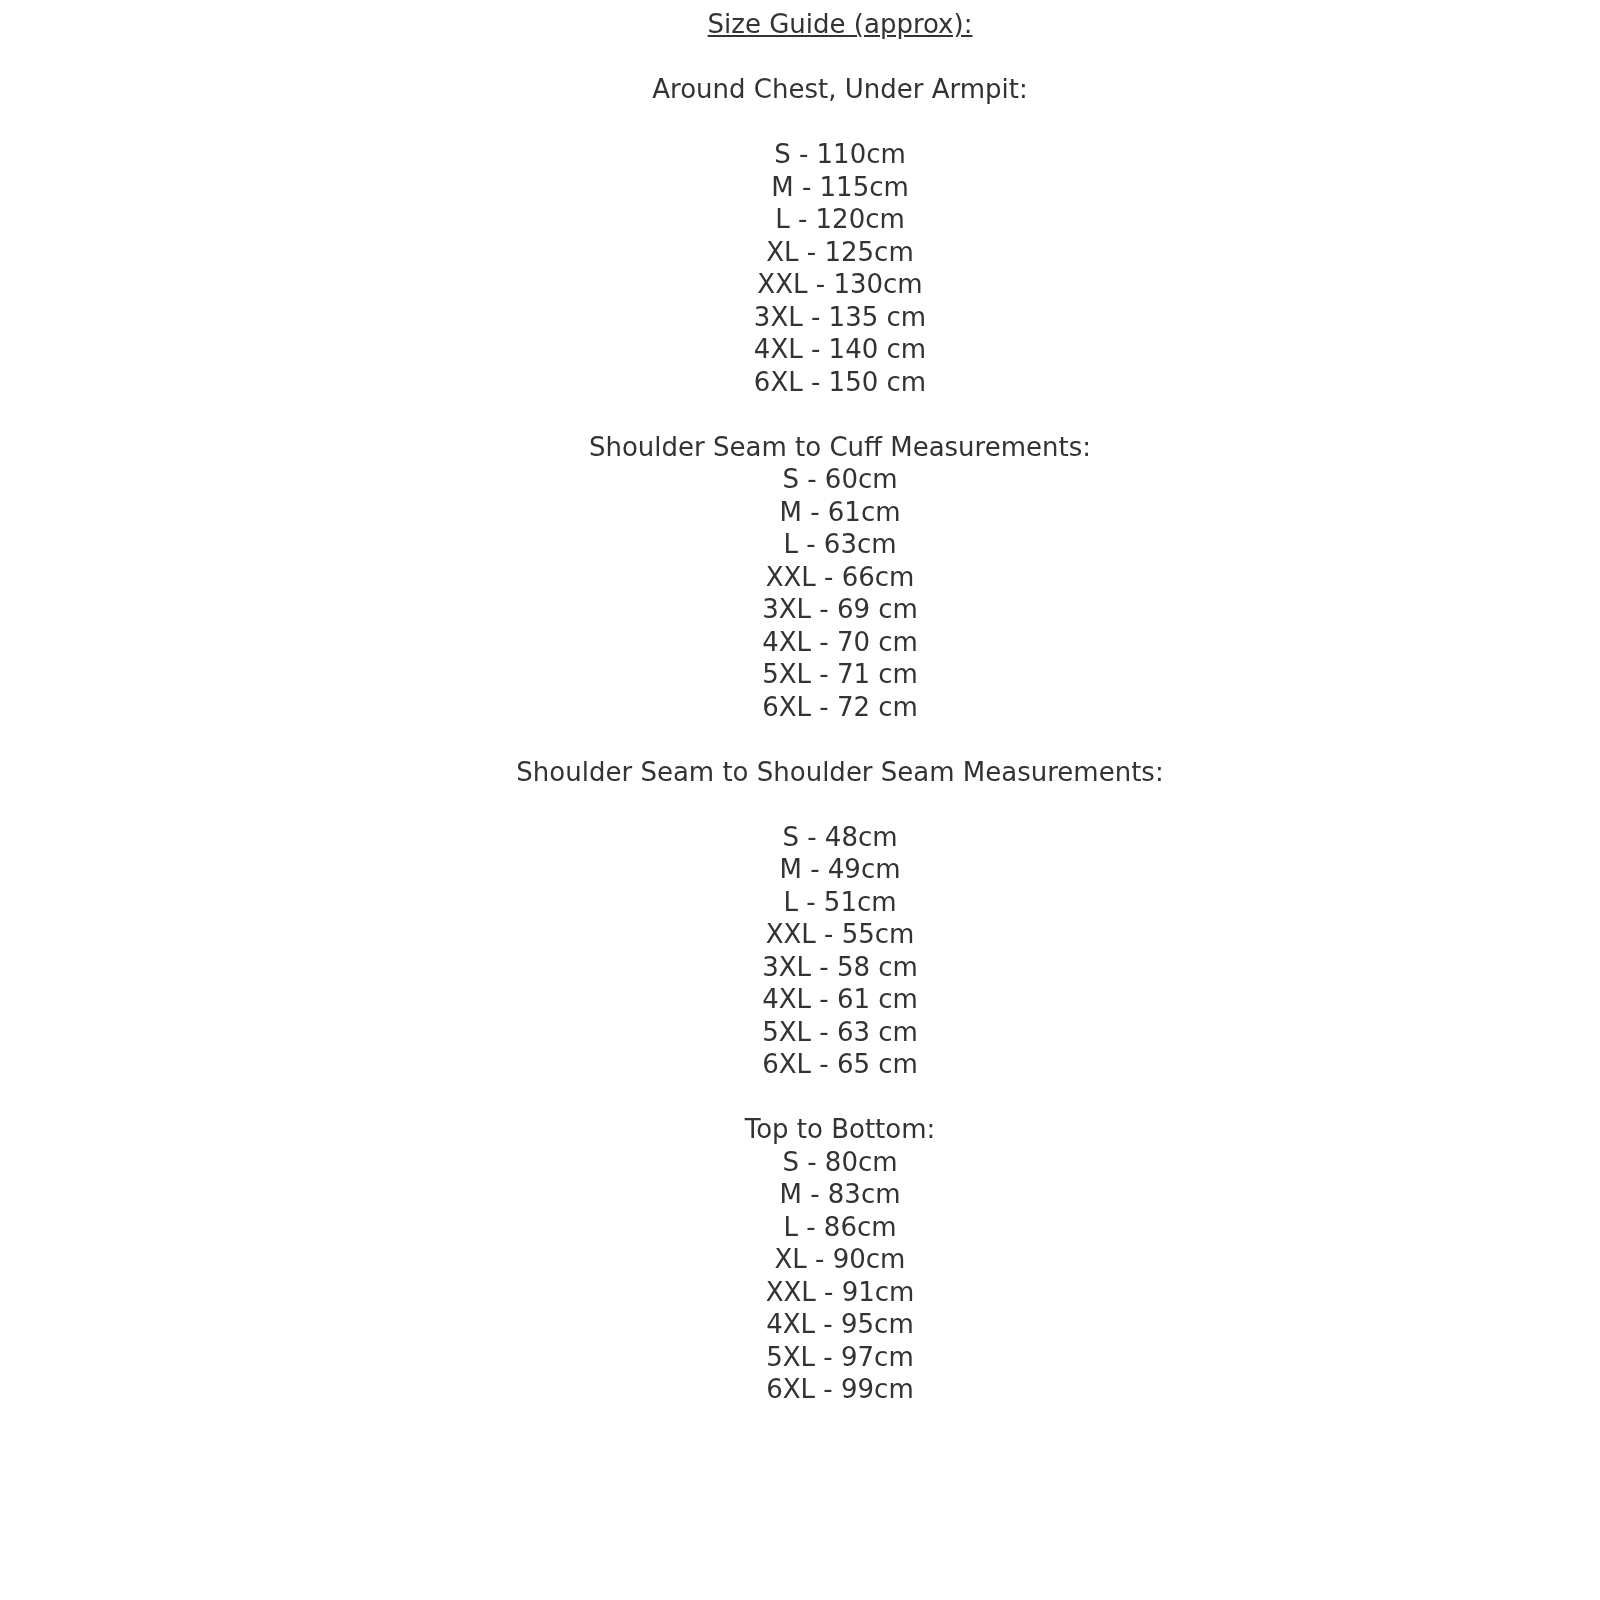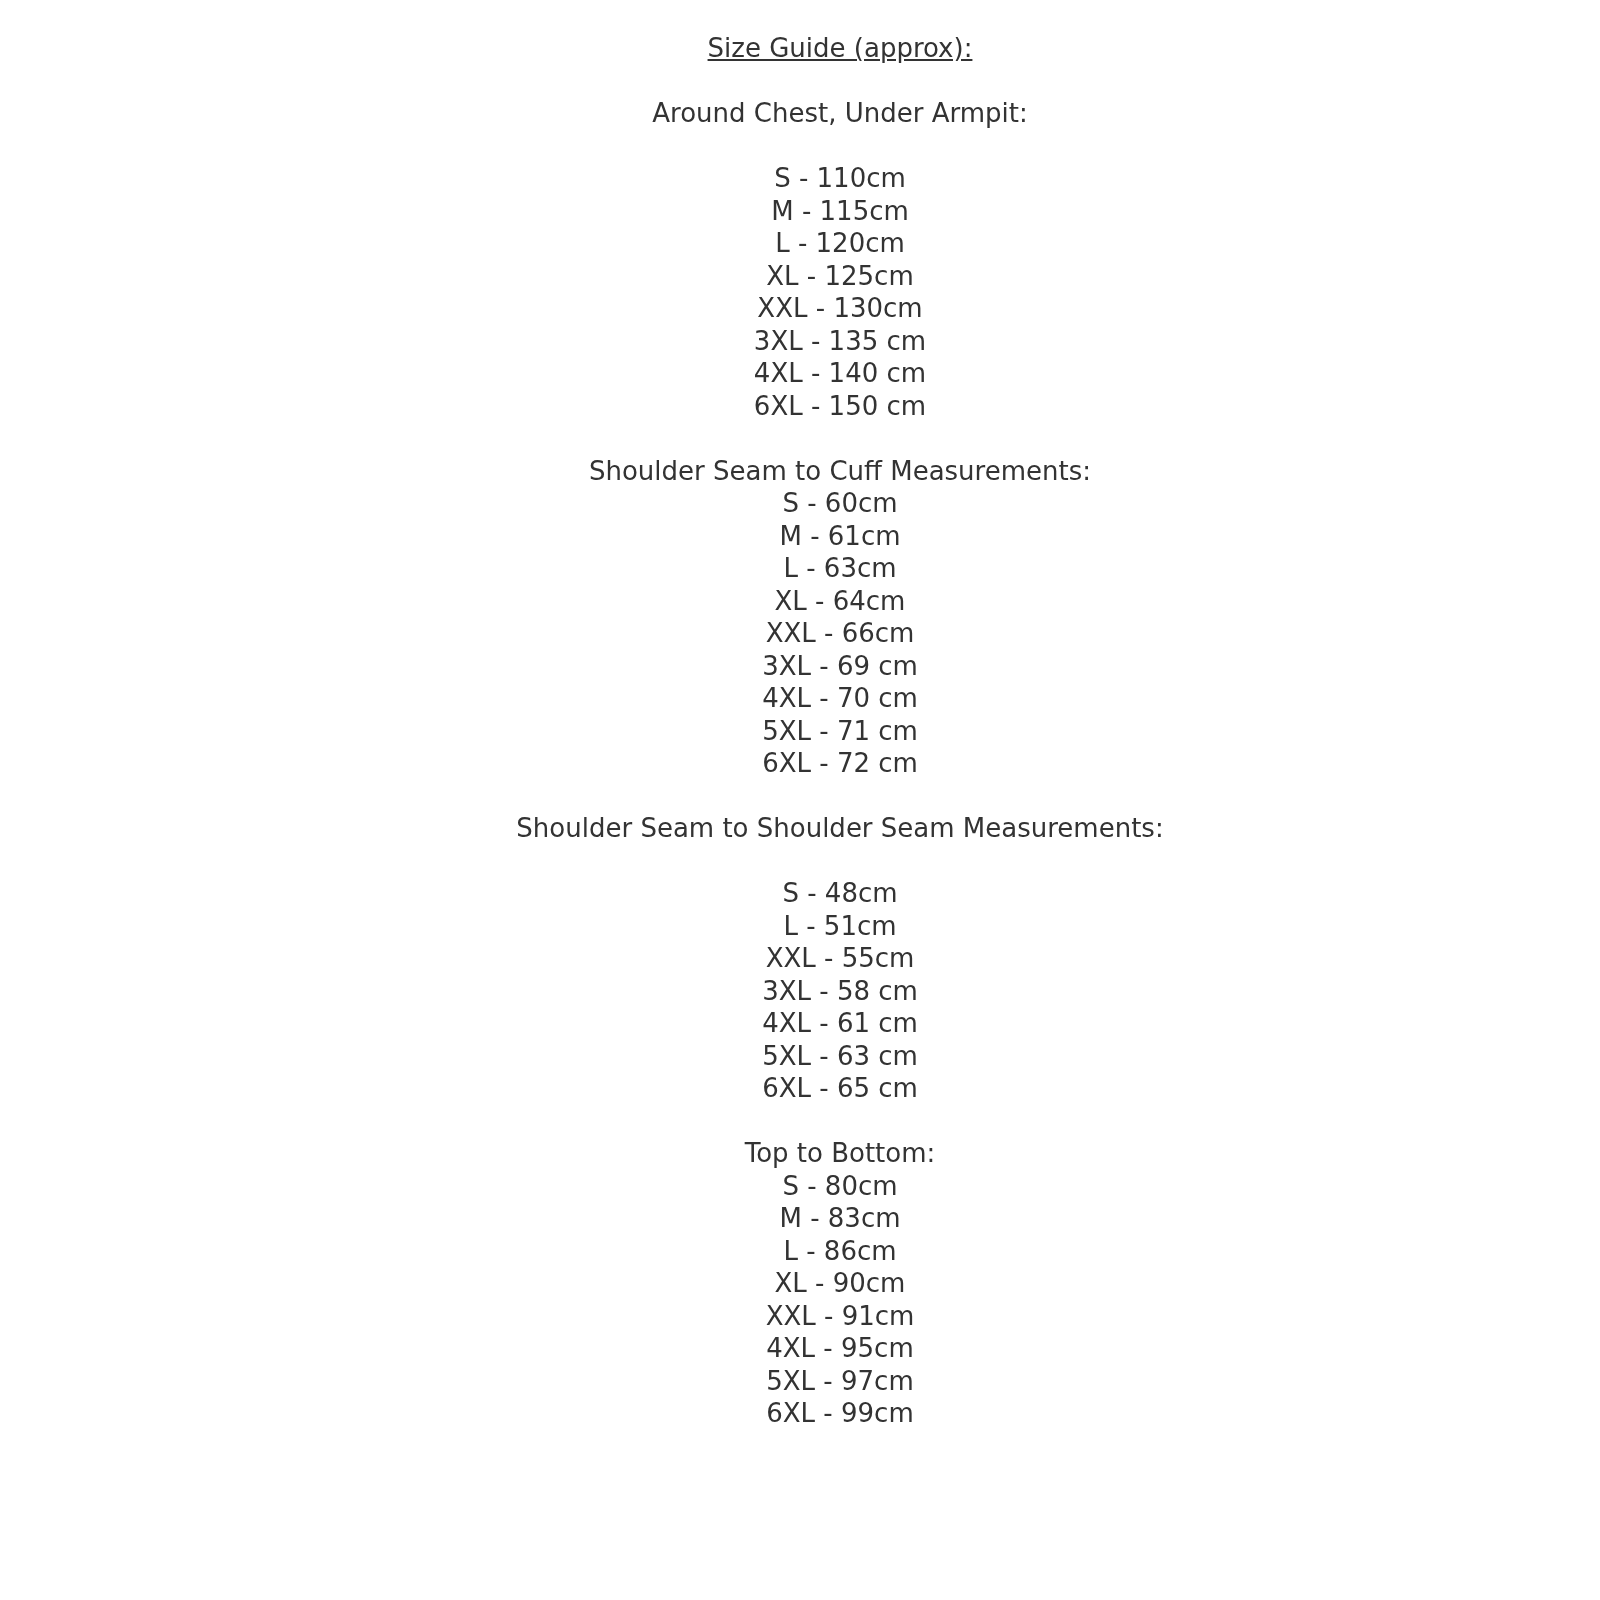--- a/index.html
+++ b/index.html
@@ -7,21 +7,21 @@
     padding: 0;
     background: #ffffff;
     width: 1600px;
     height: 1600px;
     overflow: hidden;
   }
   .doc {
     box-sizing: border-box;
     margin-left: 80px;          
     width: 1520px;
-    padding-top: 32px;
+    padding-top: 8px;
     font-family: "DejaVu Sans", "Liberation Sans", sans-serif;
     font-size: 26px;
     line-height: 32.5px;
     color: #333333;
     text-align: center;
     -webkit-font-smoothing: antialiased;
   }
   .title {
     text-decoration: underline;
   }
@@ -53,34 +53,34 @@
     <div class="item">6XL - 150 cm</div>
   </section>
 
   <div class="spacer"></div>
 
   <section>
     <div class="heading">Shoulder Seam to Cuff Measurements:</div>
     <div class="item">S - 60cm</div>
     <div class="item">M - 61cm</div>
     <div class="item">L - 63cm</div>
-    <div class="item">XL - 64cm</div>
     <div class="item">XXL - 66cm</div>
     <div class="item">3XL - 69 cm</div>
     <div class="item">4XL - 70 cm</div>
     <div class="item">5XL - 71 cm</div>
     <div class="item">6XL - 72 cm</div>
   </section>
 
   <div class="spacer"></div>
 
   <section>
     <div class="heading">Shoulder Seam to Shoulder Seam Measurements:</div>
     <div class="spacer"></div>
     <div class="item">S - 48cm</div>
+    <div class="item">M - 49cm</div>
     <div class="item">L - 51cm</div>
     <div class="item">XXL - 55cm</div>
     <div class="item">3XL - 58 cm</div>
     <div class="item">4XL - 61 cm</div>
     <div class="item">5XL - 63 cm</div>
     <div class="item">6XL - 65 cm</div>
   </section>
 
   <div class="spacer"></div>
 

